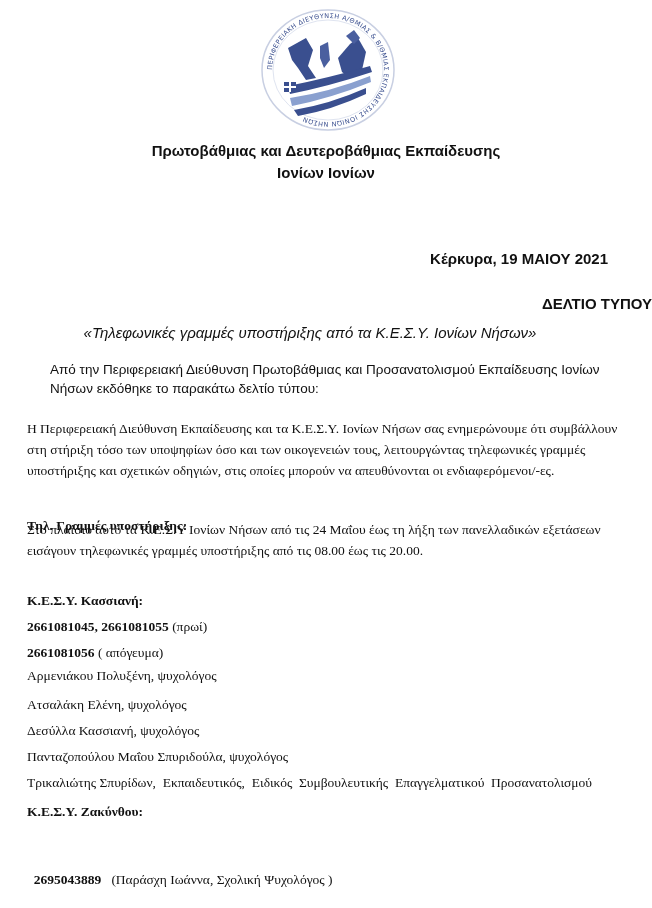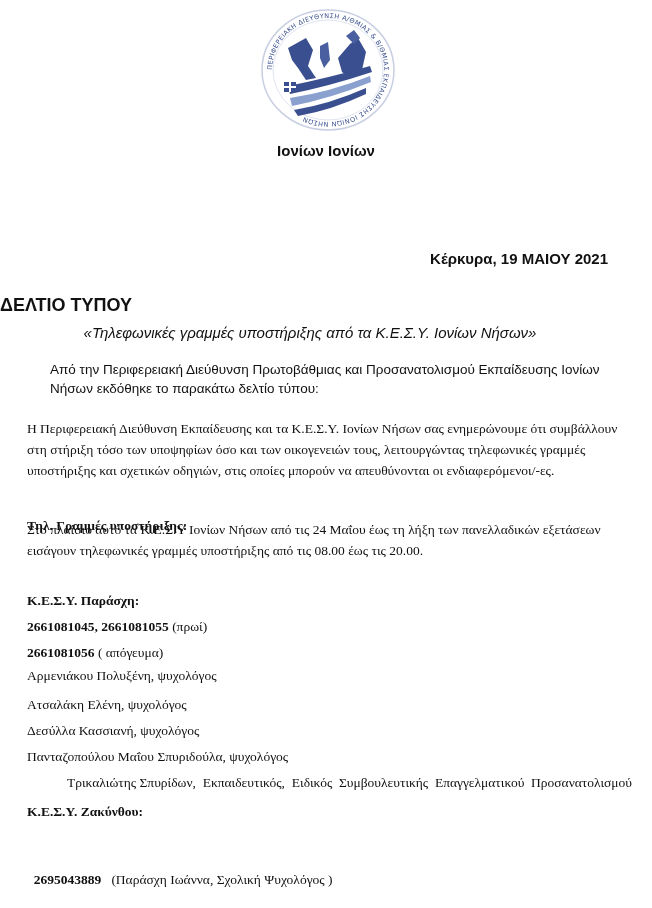--- a/index.html
+++ b/index.html
@@ -3,21 +3,21 @@
 <meta charset="utf-8">
 <style>
   html, body { margin:0; padding:0; background:#fff; }
   body { width:652px; height:908px; position:relative; overflow:hidden; color:#111; }
   .sans { font-family:"Liberation Sans", "DejaVu Sans", sans-serif; }
   .serif { font-family:"Liberation Serif", "DejaVu Serif", serif; }
   .abs { position:absolute; }
   .logo { left:258px; top:8px; width:140px; height:125px; }
   .org { left:0; width:652px; text-align:center; font-weight:bold; font-size:15px; line-height:22px; top:140px; }
   .date { right:44px; top:250px; font-weight:bold; font-size:15px; }
-  .title { left:0; width:652px; text-align:left; top:295px; font-weight:bold; font-size:18px; }
+  .title { left:0; width:652px; text-align:right; top:295px; font-weight:bold; font-size:15px; }
   .subtitle { left:0; width:620px; text-align:center; top:324px; font-style:italic; font-size:15px; }
   .intro { left:50px; width:560px; top:360px; font-size:13.5px; line-height:19px; }
   .p { left:27px; width:610px; font-size:13.5px; line-height:21px; }
   .line { left:27px; font-size:13.5px; line-height:20px; white-space:nowrap; }
   .b { font-weight:bold; }
 </style>
 </head>
 <body>
 
 <div class="abs logo">
@@ -38,50 +38,51 @@
     <rect x="26" y="78" width="12" height="2" fill="#fff"></rect>
 
     <path id="ringpath" d="M14 62 A56 52 0 1 1 126 62 A56 52 0 1 1 14 62" fill="none"></path>
     <text font-size="6.5" fill="#3a4f8f" font-family="'DejaVu Sans', sans-serif" letter-spacing="0.4">
       <textPath href="#ringpath">ΠΕΡΙΦΕΡΕΙΑΚΗ ΔΙΕΥΘΥΝΣΗ Α/ΘΜΙΑΣ &amp; Β/ΘΜΙΑΣ ΕΚΠΑΙΔΕΥΣΗΣ ΙΟΝΙΩΝ ΝΗΣΩΝ</textPath>
     </text>
   </svg>
 </div>
 
 <div class="abs org sans">
+  <div>Πρωτοβάθμιας και Δευτεροβάθμιας Εκπαίδευσης</div>
   <div>Ιονίων Ιονίων</div>
 </div>
 
 <div class="abs date sans">Κέρκυρα, 19 ΜΑΙΟΥ 2021</div>
 
 <div class="abs title sans">ΔΕΛΤΙΟ ΤΥΠΟΥ</div>
 
 <div class="abs subtitle sans">«Τηλεφωνικές γραμμές υποστήριξης από τα Κ.Ε.Σ.Υ. Ιονίων Νήσων»</div>
 
 <div class="abs intro sans">Από την Περιφερειακή Διεύθυνση Πρωτοβάθμιας και Προσανατολισμού Εκπαίδευσης Ιονίων Νήσων εκδόθηκε το παρακάτω δελτίο τύπου:</div>
 
 <div class="abs p serif" style="top:418px;">Η Περιφερειακή  Διεύθυνση  Εκπαίδευσης και τα Κ.Ε.Σ.Υ. Ιονίων Νήσων σας ενημερώνουμε ότι συμβάλλουν στη στήριξη τόσο των υποψηφίων όσο και των οικογενειών τους,  λειτουργώντας τηλεφωνικές γραμμές υποστήριξης και σχετικών οδηγιών, στις  οποίες μπορούν να απευθύνονται οι ενδιαφερόμενοι/-ες.</div>
 
 <div class="abs p serif" style="top:495px;margin-top:24px;">Στο πλαίσιο αυτό τα  Κ.Ε.Σ.Υ Ιονίων Νήσων από τις 24 Μαΐου έως τη λήξη των πανελλαδικών εξετάσεων εισάγουν τηλεφωνικές γραμμές υποστήριξης από τις  08.00 έως τις 20.00.</div>
 
 <div class="abs line serif b" style="top:516px;">Τηλ. Γραμμές υποστήριξης:</div>
 
-<div class="abs line serif b" style="top:591px;">Κ.Ε.Σ.Υ. Παράσχη:</div>
+<div class="abs line serif b" style="top:591px;">Κ.Ε.Σ.Υ. Κασσιανή:</div>
 
 <div class="abs line serif" style="top:617px;">
   <span class="b">2661081045, 2661081055</span><span> (πρωί)</span>
 </div>
 
 <div class="abs line serif" style="top:643px;">
   <span class="b">2661081056</span><span> ( απόγευμα)</span>
 </div>
 
 <div class="abs line serif" style="top:666px;">Αρμενιάκου Πολυξένη, ψυχολόγος</div>
 <div class="abs line serif" style="top:695px;">Ατσαλάκη Ελένη, ψυχολόγος</div>
 <div class="abs line serif" style="top:721px;">Δεσύλλα Κασσιανή, ψυχολόγος</div>
 <div class="abs line serif" style="top:747px;">Πανταζοπούλου Μαΐου Σπυριδούλα, ψυχολόγος</div>
-<div class="abs line serif" style="top:773px; white-space:pre;margin-left:40px;">Τρικαλιώτης Σπυρίδων,  Εκπαιδευτικός,  Ειδικός  Συμβουλευτικής  Επαγγελματικού  Προσανατολισμού</div>
+<div class="abs line serif" style="top:773px; white-space:pre;">Τρικαλιώτης Σπυρίδων,  Εκπαιδευτικός,  Ειδικός  Συμβουλευτικής  Επαγγελματικού  Προσανατολισμού</div>
 
 <div class="abs line serif b" style="top:788px;margin-top:14px;">Κ.Ε.Σ.Υ. Ζακύνθου:</div>
 
 <div class="abs line serif" style="top:850px; white-space:pre;">
   <span class="b">2695043889</span><span>   (Παράσχη Ιωάννα, Σχολική Ψυχολόγος )</span>
 </div>
 
 </body></html>

